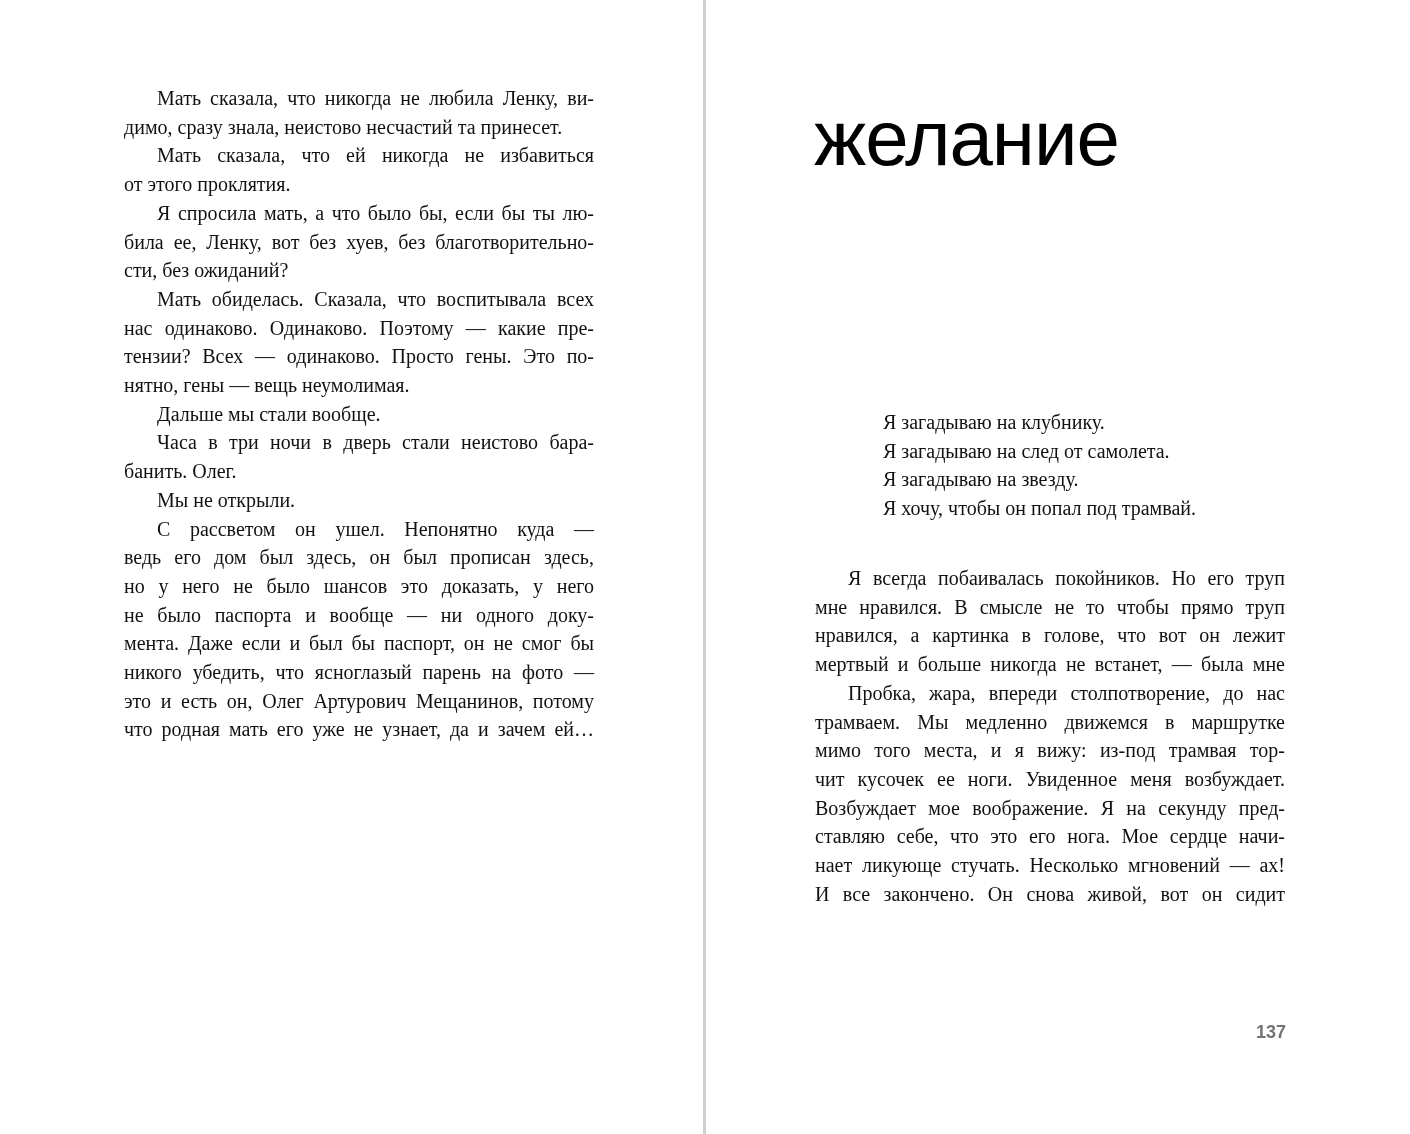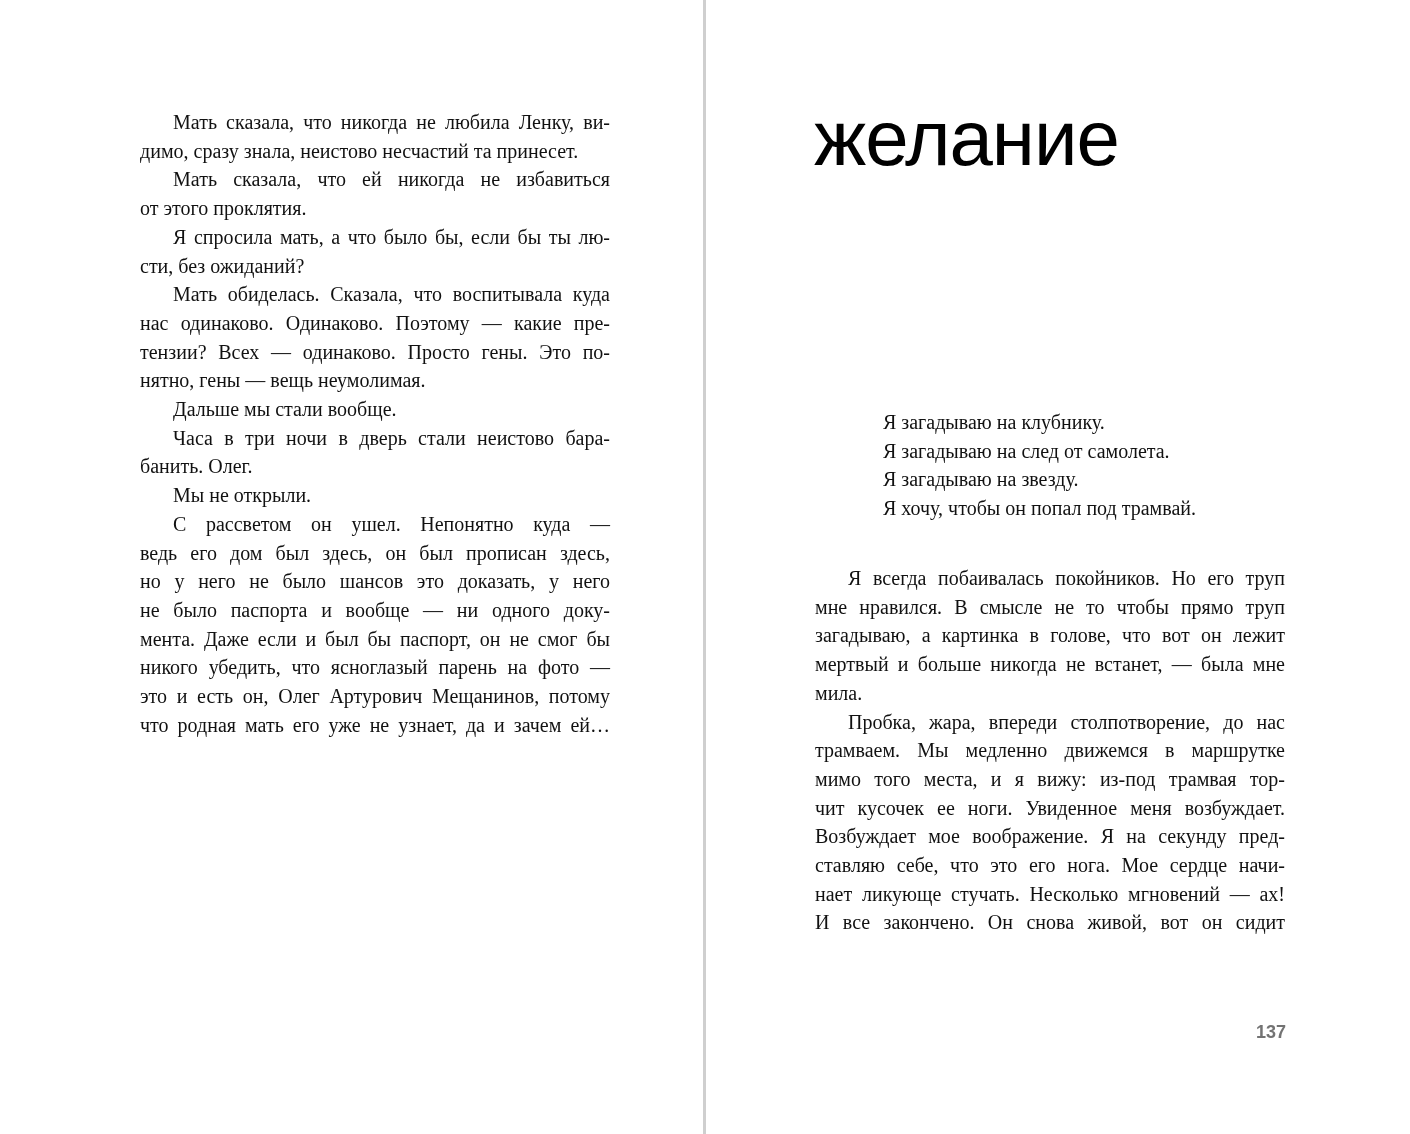--- a/index.html
+++ b/index.html
@@ -8,21 +8,21 @@
   .page-left { left: 0; width: 704px; }
   .page-right { left: 706px; width: 704px; }
   .divider { position: absolute; left: 703px; top: 0; width: 3px; height: 1134px; background: #cfcfcf; }
   .serif-text {
     font-family: "Liberation Serif", "DejaVu Serif", serif;
     font-size: 20px;
     line-height: 28.7px;
     text-align: justify;
     hyphens: manual;
   }
-  .left-body { position: absolute; left: 124px; top: 108px; width: 470px; margin-left: 16px; }
+  .left-body { position: absolute; left: 124px; top: 84px; width: 470px; }
   .title {
     position: absolute; left: 108px; top: 88px;
     font-family: "Liberation Sans", "DejaVu Sans", sans-serif;
     font-size: 78px; font-weight: normal; letter-spacing: -1px; color: #000;
     line-height: 100px;
   }
   .verse { position: absolute; left: 171px; top: 408px; width: 420px; }
   .verse div { white-space: nowrap; text-align: left; margin-left: 6px; }
   .right-body { position: absolute; left: 109px; top: 564px; width: 470px; }
   .page-number {
@@ -37,22 +37,23 @@
 </head>
 <body>
 
 <div class="page page-left">
   <div class="left-body serif-text" id="left-body">
       <span class="line indent">Мать сказала, что никогда не любила Ленку, ви-</span>
       <span class="line last">димо, сразу знала, неистово несчастий та принесет.</span>
       <span class="line indent">Мать сказала, что ей никогда не избавиться</span>
       <span class="line last">от этого проклятия.</span>
       <span class="line indent">Я спросила мать, а что было бы, если бы ты лю-</span>
+      <span class="line">била ее, Ленку, вот без хуев, без благотворительно-</span>
       <span class="line last">сти, без ожиданий?</span>
-      <span class="line indent">Мать обиделась. Сказала, что воспитывала куда</span>
+      <span class="line indent">Мать обиделась. Сказала, что воспитывала всех</span>
       <span class="line">нас одинаково. Одинаково. Поэтому — какие пре-</span>
       <span class="line">тензии? Всех — одинаково. Просто гены. Это по-</span>
       <span class="line last">нятно, гены — вещь неумолимая.</span>
       <span class="line indent last">Дальше мы стали вообще.</span>
       <span class="line indent">Часа в три ночи в дверь стали неистово бара-</span>
       <span class="line last">банить. Олег.</span>
       <span class="line indent last">Мы не открыли.</span>
       <span class="line indent">С рассветом он ушел. Непонятно куда —</span>
       <span class="line">ведь его дом был здесь, он был прописан здесь,</span>
       <span class="line">но у него не было шансов это доказать, у него</span>
@@ -70,23 +71,22 @@
   <div class="title">желание</div>
   <div class="verse serif-text">
     <div>Я загадываю на клубнику.</div>
     <div>Я загадываю на след от самолета.</div>
     <div>Я загадываю на звезду.</div>
     <div>Я хочу, чтобы он попал под трамвай.</div>
   </div>
   <div class="right-body serif-text" id="right-body">
       <span class="line indent">Я всегда побаивалась покойников. Но его труп</span>
       <span class="line">мне нравился. В смысле не то чтобы прямо труп</span>
-      <span class="line">загадываю, а картинка в голове, что вот он лежит</span>
+      <span class="line">нравился, а картинка в голове, что вот он лежит</span>
       <span class="line">мертвый и больше никогда не встанет, — была мне</span>
-      <span class="line last">мила.</span>
       <span class="line indent">Пробка, жара, впереди столпотворение, до нас</span>
       <span class="line">трамваем. Мы медленно движемся в маршрутке</span>
       <span class="line">мимо того места, и я вижу: из-под трамвая тор-</span>
       <span class="line">чит кусочек ее ноги. Увиденное меня возбуждает.</span>
       <span class="line">Возбуждает мое воображение. Я на секунду пред-</span>
       <span class="line">ставляю себе, что это его нога. Мое сердце начи-</span>
       <span class="line">нает ликующе стучать. Несколько мгновений — ах!</span>
       <span class="line">И все закончено. Он снова живой, вот он сидит</span>
     </div>
   <div class="page-number">137</div>

